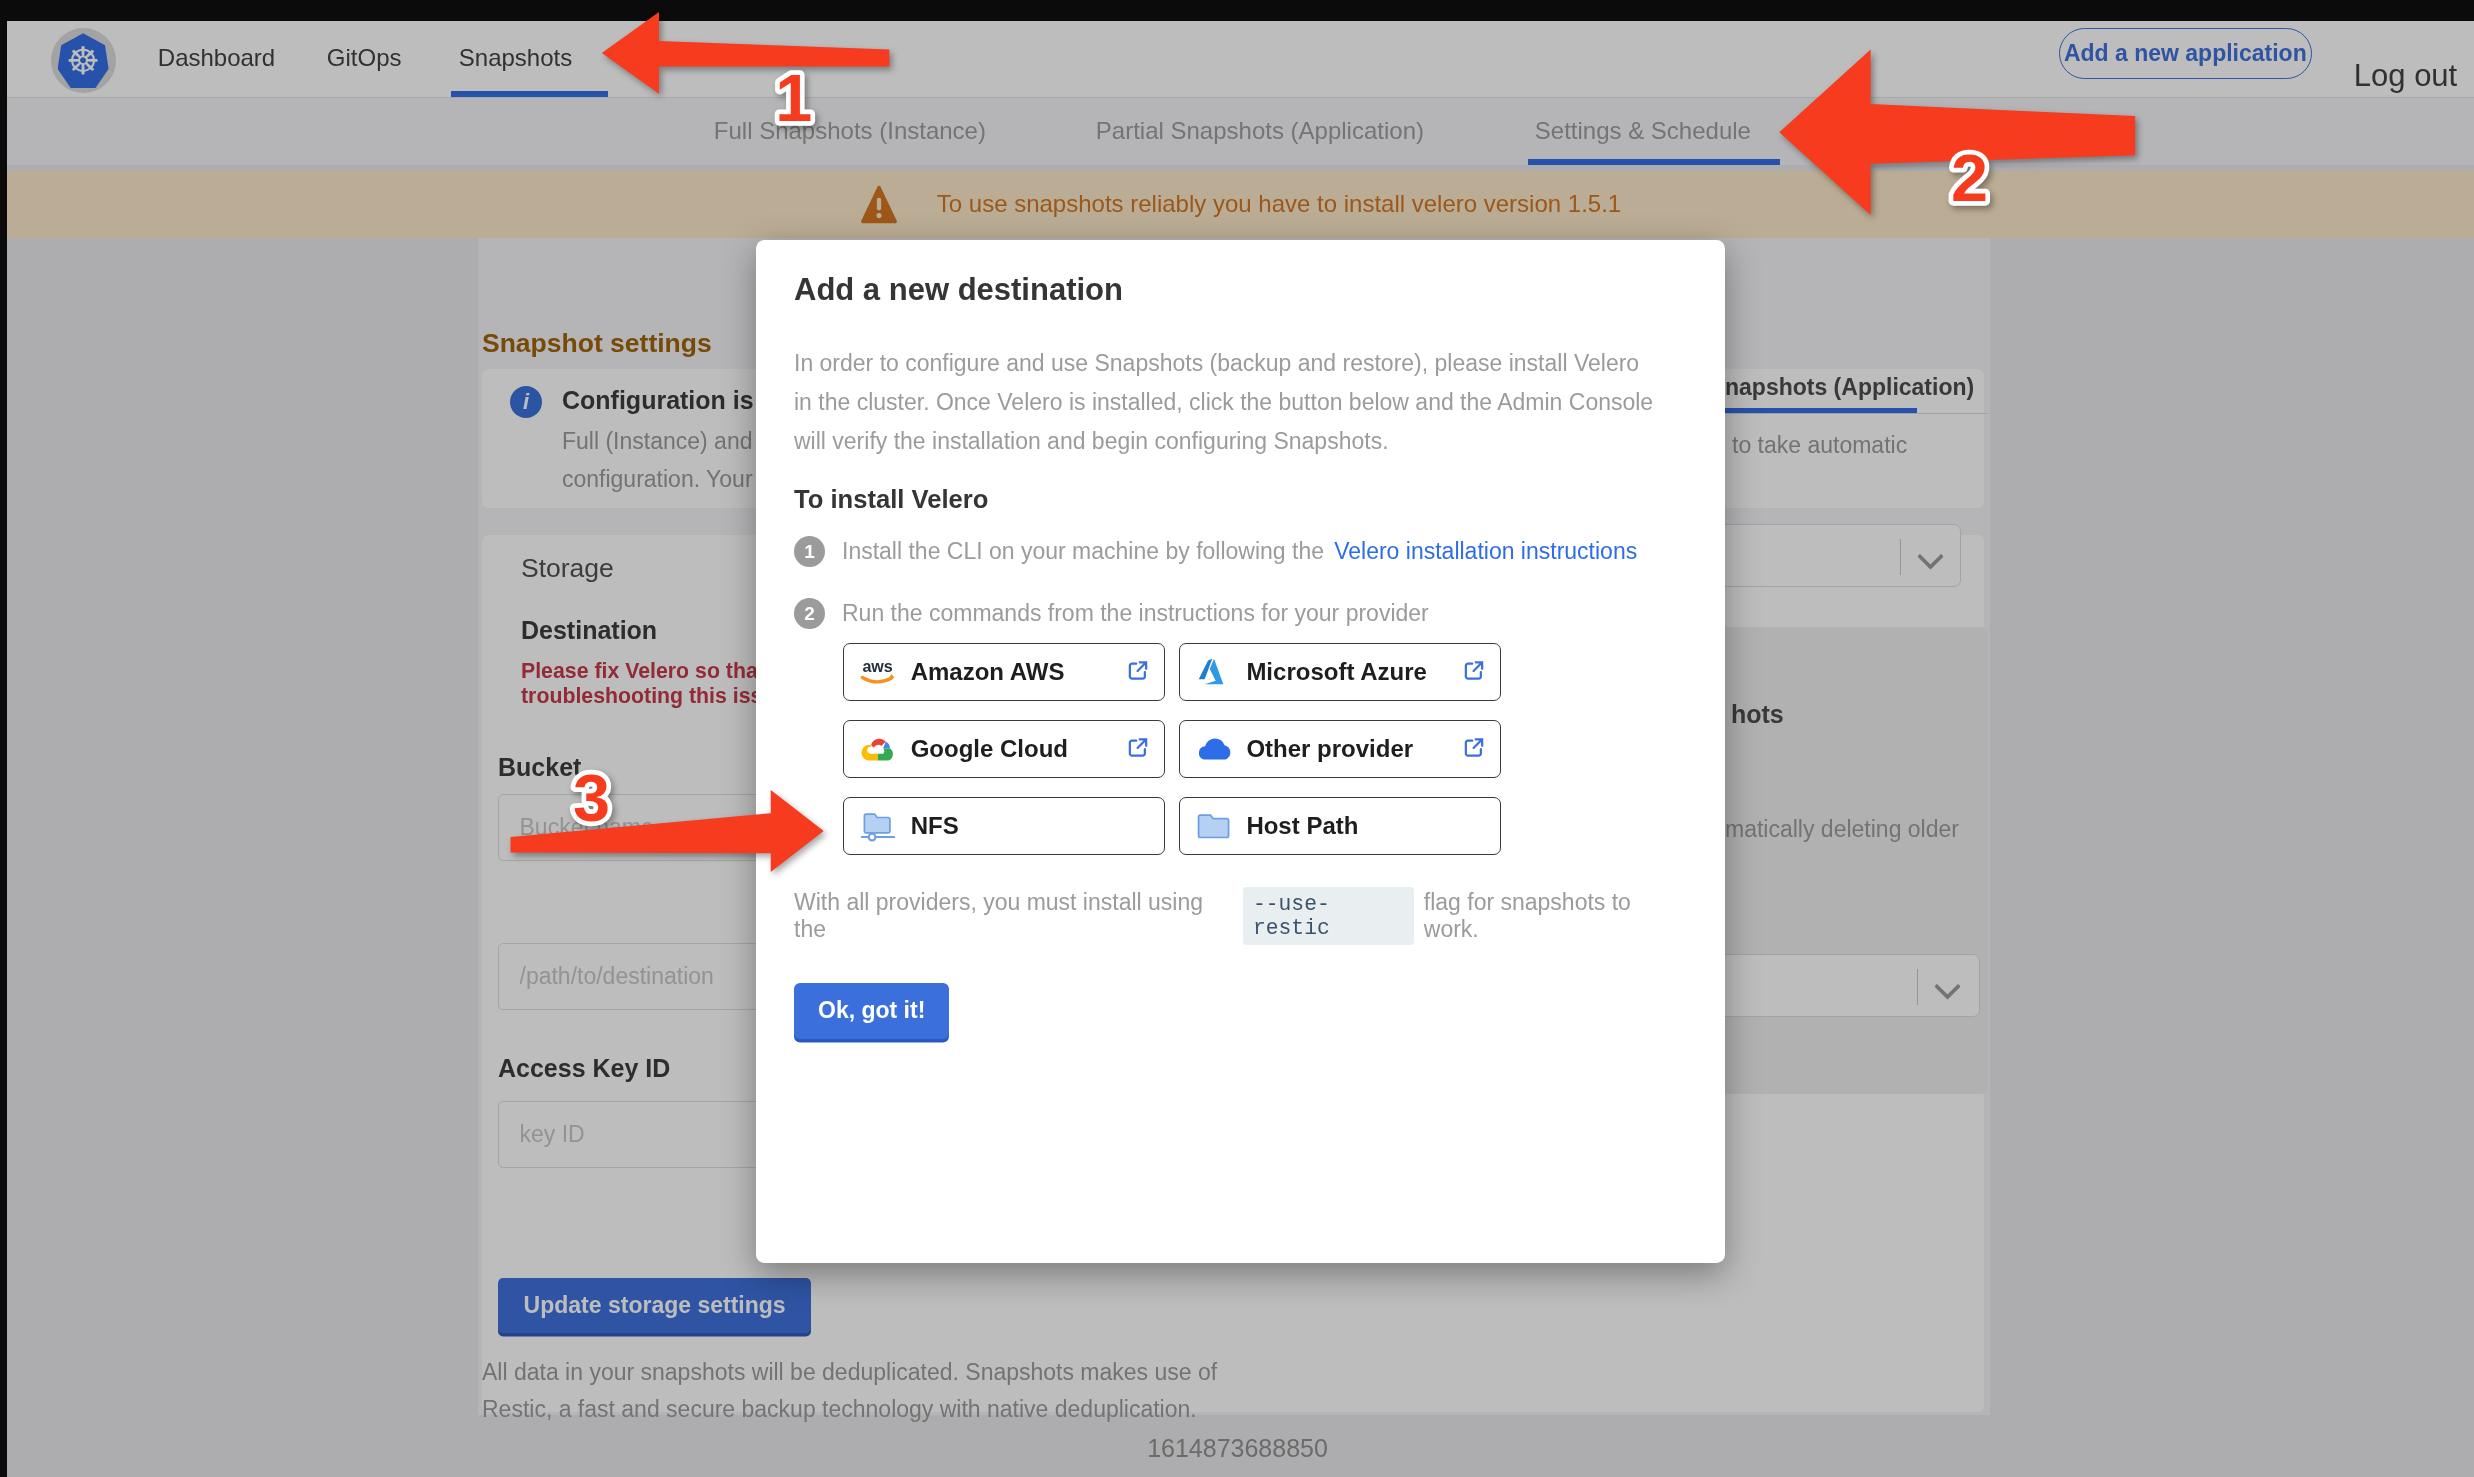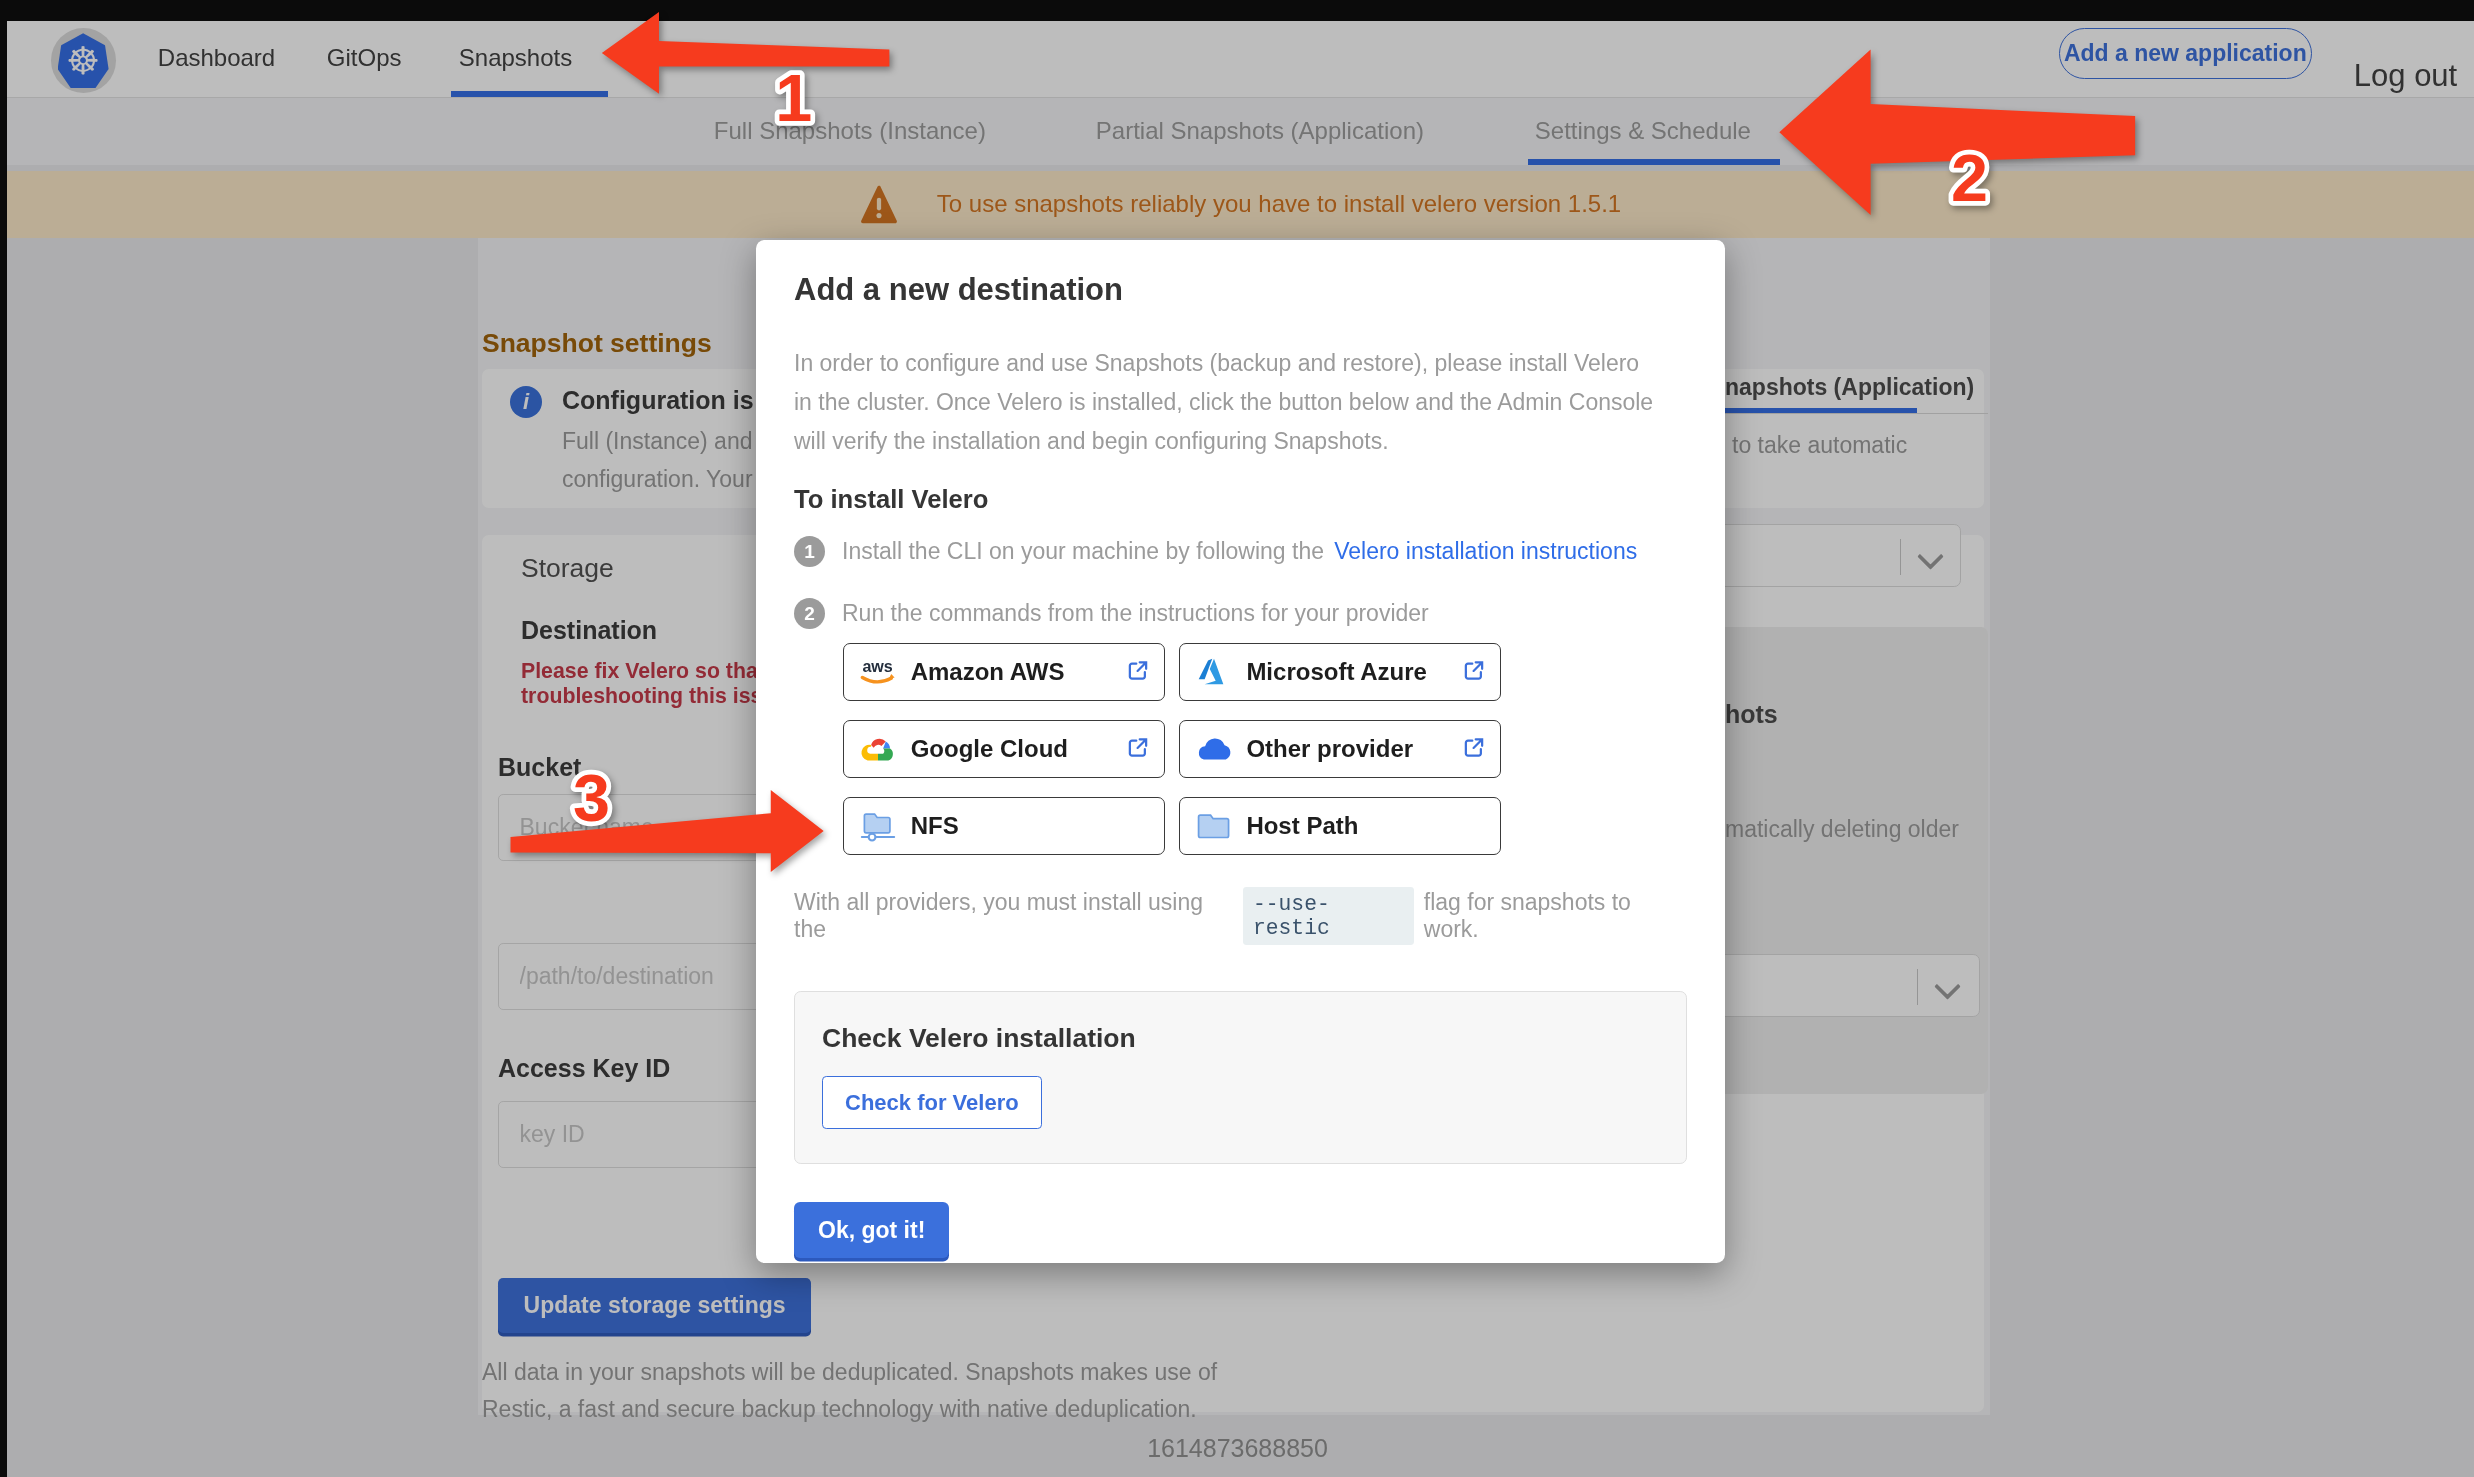--- a/index.html
+++ b/index.html
@@ -63,21 +63,21 @@
   .sched-tab { position:absolute; left:1725px; top:374px; font-size:23px; font-weight:bold; color:#4a4a4a; z-index:3; white-space:nowrap; }
   .sched-tab-underline { position:absolute; left:1725px; top:408px; width:192px; height:6px; background:#326de6; z-index:3; }
   .sched-tab-line { position:absolute; left:1725px; top:413px; width:263px; height:0.9px; background:#d9d9d9; z-index:3; }
   .sched-auto { position:absolute; left:1732px; top:432px; font-size:23px; color:#9a9a9a; z-index:3; white-space:nowrap; }
   .dropdown { position:absolute; background:#fff; border:0.9px solid #dcdcdc; border-radius:6.8px; z-index:3; }
   .dd1 { left:1664px; top:524px; width:297px; height:63px; }
   .dd2 { left:1664px; top:954px; width:316px; height:63px; }
   .dd-sep { position:absolute; top:13.7px; width:0.9px; height:36px; background:#c9c9c9; }
   .dd-chev { position:absolute; top:22px; width:19px; height:19px; border-right:4.3px solid #9a9a9a; border-bottom:4.3px solid #9a9a9a; transform:rotate(45deg); border-radius:1.7px; }
   .retain-panel { position:absolute; left:1664px; top:627px; width:324px; height:467px; background:#efefef; border-radius:6.8px; z-index:2; }
-  .retain-title { position:absolute; left:1725px; top:700px; font-size:25px; font-weight:bold; color:#4a4a4a; z-index:3; }
+  .retain-title { position:absolute; left:1725px; top:700px; font-size:25px; font-weight:bold; color:#4a4a4a; z-index:3;padding-left:6px; }
   .retain-text { position:absolute; left:1725px; top:816px; font-size:23px; color:#9a9a9a; z-index:3; white-space:nowrap; }
 
   .footer-ts { position:absolute; left:0; top:1434px; width:2475px; text-align:center; font-size:25px; color:#8f8f8f; z-index:1; }
 
   
   .overlay { position:absolute; left:0; top:0; width:2475px; height:1477px; background:rgba(10,10,12,0.27); z-index:50; }
   .modal { position:absolute; left:756px; top:240px; width:969px; height:1023px; background:#ffffff; border-radius:8.5px;
     box-shadow:0 10.2px 34px rgba(0,0,0,0.35); z-index:60; padding:32px 38px; }
   .modal h1 { font-size:31px; font-weight:bold; color:#353535; margin-bottom:36px; }
   .modal-desc { font-size:23px; color:#9b9b9b; line-height:39px; max-width:866px; }
@@ -295,24 +295,20 @@
       </div>
 
     </div>
 
     <div class="restic-line">
       <span>With all providers, you must install using the</span>
       <span class="restic-code">--use-restic</span>
       <span>flag for snapshots to work.</span>
     </div>
 
-    <div class="check-box">
-      <h3>Check Velero installation</h3>
-      <button class="check-btn">Check for Velero</button>
-    </div>
 
     <button class="ok-btn">Ok, got it!</button>
   </div>
 
   <svg class="ann" viewBox="0 0 2900 1731">
     <g style="filter:drop-shadow(3px 4px 4px rgba(0,0,0,0.35));">
       <polygon fill="#f63b1e" points="705,62 772,14 772,48 1042,58 1042,78 772,78 772,110"></polygon>
       <polygon fill="#f63b1e" points="2085,155 2192,58 2192,122 2502,136 2502,182 2192,192 2192,252"></polygon>
       <polygon fill="#f63b1e" points="965,974 903,926 903,953 598,981 598,999 903,1000 903,1022"></polygon>
       <text x="930" y="142" text-anchor="middle" font-family="Liberation Sans" font-size="78" font-weight="bold" fill="#f63b1e" stroke="#ffffff" stroke-width="11" paint-order="stroke" stroke-linejoin="round">1</text>

